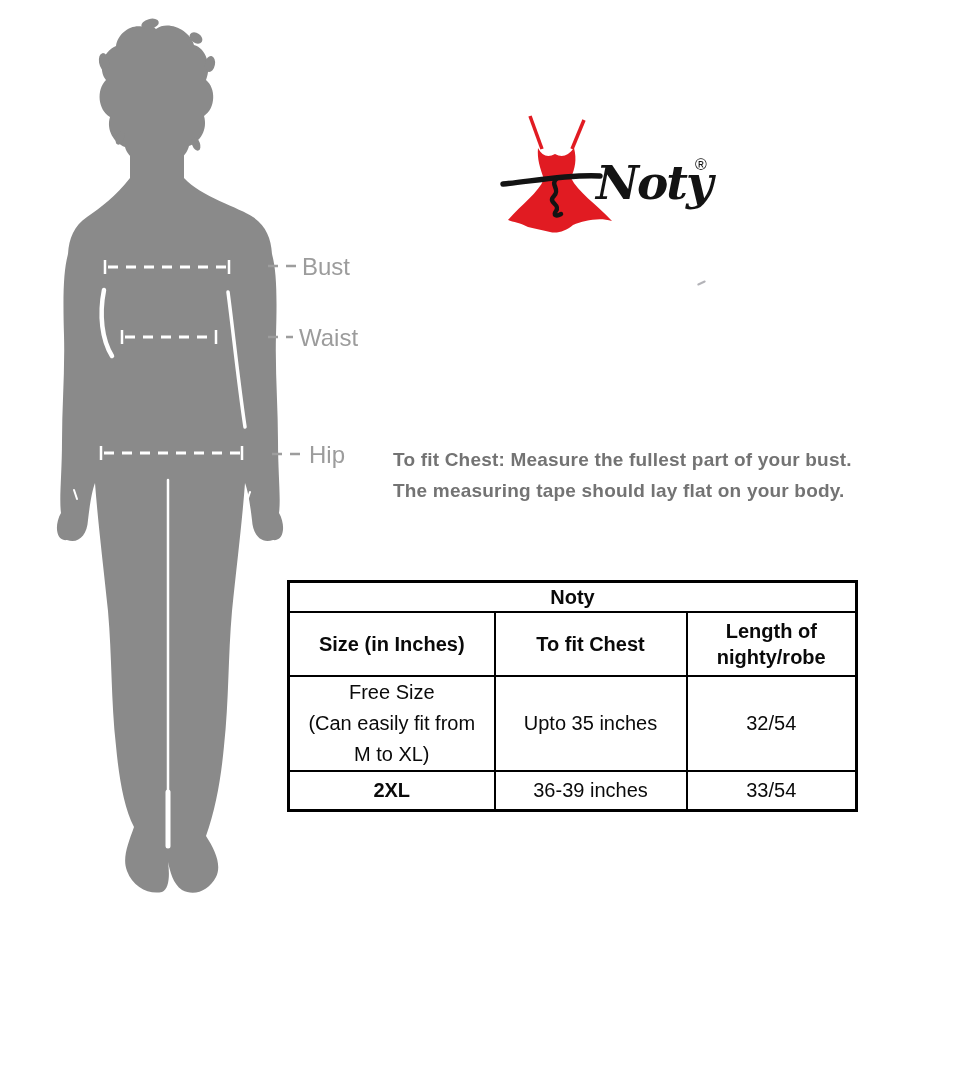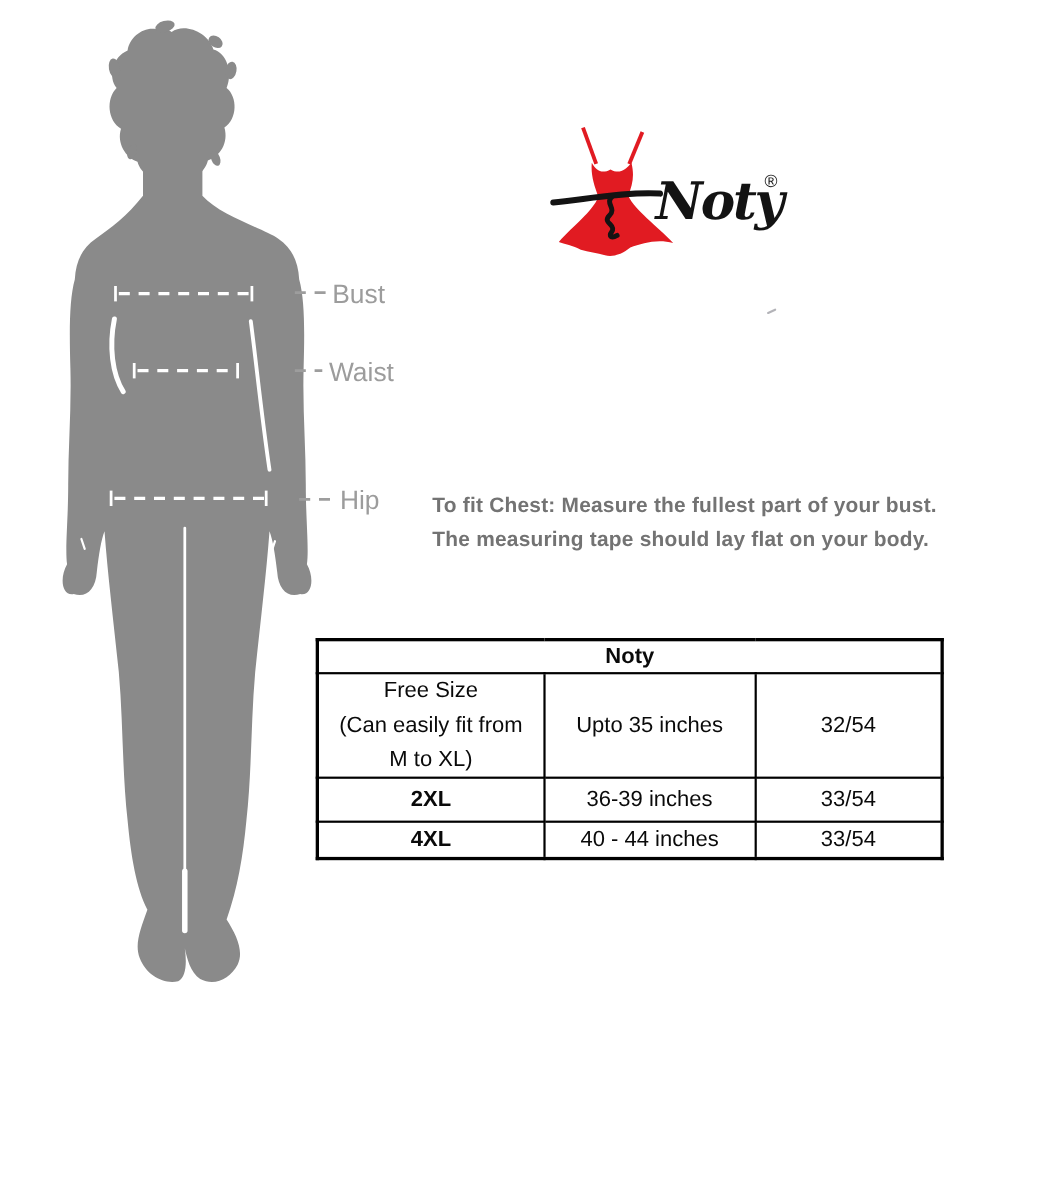--- a/index.html
+++ b/index.html
@@ -151,37 +151,40 @@
   <table class="size-table">
     <colgroup>
       <col style="width:206px">
         <col style="width:192px">
         <col style="width:170px">
     </colgroup>
     <tbody>
       <tr style="height:30px">
         <td colspan="3" class="b">Noty</td>
       </tr>
+      <tr style="height:64px">
+        <td class="b">Size (in Inches)</td>
+        <td class="b">To fit Chest</td>
+        <td class="b">
+          <div>Length of</div>
+          <div>nighty/robe</div>
+        </td>
+      </tr>
       <tr style="height:94px">
         <td>
           <div class="free-size-name">Free Size</div>
           <div class="note">(Can easily fit  from</div>
           <div class="note">M to XL)</div>
         </td>
         <td>Upto 35 inches</td>
         <td>32/54</td>
       </tr>
       <tr style="height:40px">
         <td class="b">2XL</td>
         <td>36-39 inches</td>
         <td>33/54</td>
       </tr>
-      <tr style="height:34px">
-        <td class="b">4XL</td>
-        <td>40 - 44 inches</td>
-        <td>33/54</td>
-      </tr>
     </tbody>
   </table>
 
   <div class="stray-mark"></div>
 
 </div>
 
 </body></html>

